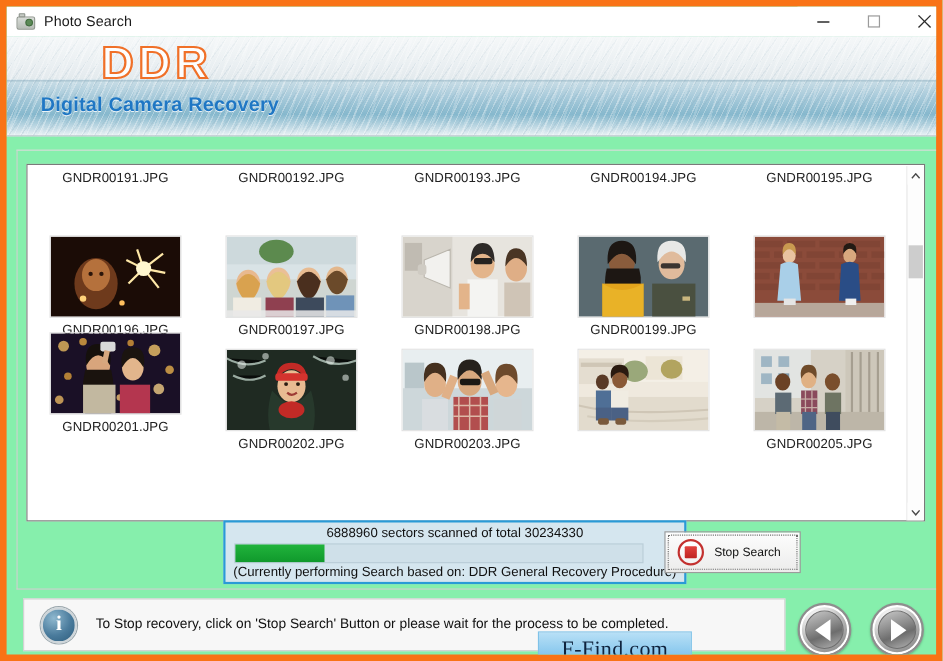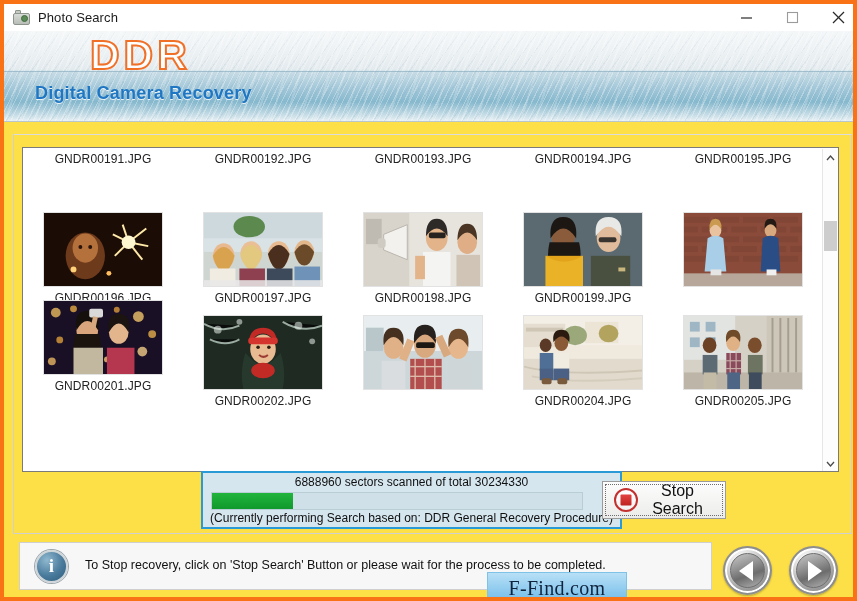--- a/index.html
+++ b/index.html
@@ -2,22 +2,22 @@
 <html><head>
 <meta charset="utf-8">
 <style>
   html,body{margin:0;padding:0;}
   body{
     width:857px;height:601px;overflow:hidden;
     font-family:"Liberation Sans", sans-serif;
     background:#f0f0f0;
     -webkit-font-smoothing:antialiased;
   }
-  .app{position:relative;width:857px;height:601px;background:#fde047;
-       border:4px solid #f97316;box-sizing:border-box;overflow:hidden;}
+  .app{position:relative;width:857px;height:601px;background:#86efac;
+       border:6px solid #f97316;box-sizing:border-box;overflow:hidden;}
 
   
   .titlebar{position:absolute;left:0;top:0;width:857px;height:27px;
             background:#ffffff;display:flex;align-items:center;}
   .tb-icon{width:17px;height:15px;margin-left:9px;position:relative;}
   .tb-icon .body{position:absolute;left:0;top:3px;width:17px;height:12px;
      background:linear-gradient(#d8dcd8,#b7bdb6);border:1px solid #8d948c;
      border-radius:2px;box-sizing:border-box;}
   .tb-icon .lens{position:absolute;left:8px;top:5px;width:7px;height:7px;
      border-radius:50%;background:#5c8a57;border:1px solid #3f6b3c;box-sizing:border-box;}
@@ -96,21 +96,21 @@
   .stopbtn{position:absolute;left:598px;top:477px;width:124px;height:38px;
      background:linear-gradient(180deg,#fdfdfd,#ececeb);
      border:1px solid #9b9b9b;box-sizing:border-box;display:flex;align-items:center;}
   .stopbtn .focus{position:absolute;left:2px;top:2px;right:2px;bottom:2px;
      border:1px dotted #6d6d6d;}
   .stop-ic{width:24px;height:24px;margin-left:11px;border-radius:50%;
      border:2px solid #c3312f;box-sizing:border-box;position:relative;
      background:linear-gradient(180deg,#ffffff,#f2f2f2);}
   .stop-ic i{position:absolute;left:50%;top:50%;transform:translate(-50%,-50%);
      width:11px;height:11px;background:linear-gradient(180deg,#e3433f,#bf2422);border-radius:1px;}
-  .stop-tx{flex:1;text-align:center;font-size:16px;color:#111;padding-right:8px;}
+  .stop-tx{flex:1;text-align:center;font-size:11px;color:#111;padding-right:8px;}
 
   
   .infobar{position:absolute;left:15px;top:538px;width:693px;height:48px;
      background:#f7f7f7;border:1px solid #cfcfcf;box-sizing:border-box;}
   .info-ic{position:absolute;left:15px;top:7px;width:33px;height:33px;border-radius:50%;
      background:radial-gradient(circle at 34% 28%, #8fb8cf 0%, #4a7b9c 55%, #2d5c7c 100%);
      border:2px solid #cfd6da;box-sizing:border-box;
      box-shadow:0 0 0 1px #9aa6ac;
      display:flex;align-items:center;justify-content:center;}
   .info-ic span{color:#fff;font-size:19px;font-weight:bold;font-family:"Liberation Serif",serif;
@@ -408,20 +408,21 @@
                   <line x1="72" y1="44" x2="72" y2="75"></line>
          <line x1="47" y1="52" x2="79" y2="52"></line>
                   <line x1="47" y1="62" x2="79" y2="62"></line>
        </g>
        <ellipse cx="96" cy="32" rx="10" ry="12" fill="#e6b68d"></ellipse>
        <path d="M86 32 q10 -17 20 0 q2 -19 -10 -19 q-12 0 -10 19" fill="#6d4a2c"></path>
        <rect x="84" y="46" width="26" height="29" fill="#cfd6d8"></rect>
        <rect x="76" y="20" width="8" height="22" fill="#d8a87e" transform="rotate(-24 80 30)"></rect>
               </svg>
             </div>
+         <div class="fname">GNDR00203.JPG</div>
           </div>
           <div class="cell" style="left: 480px; top: 167px;">
             <div class="thumb">
               <svg viewBox="0 0 120 75" preserveAspectRatio="none">
                 <rect width="120" height="75" fill="#efe9de"></rect>
        <rect x="0" y="0" width="120" height="30" fill="#f4efe6"></rect>
        <rect x="0" y="8" width="42" height="24" fill="#e4ddd0"></rect>
        <rect x="2" y="12" width="38" height="4" fill="#cfc6b6"></rect>
        <rect x="62" y="6" width="34" height="22" fill="#ece5d6"></rect>
        <ellipse cx="52" cy="20" rx="12" ry="10" fill="#9aa87a"></ellipse>
@@ -433,21 +434,20 @@
        <rect x="16" y="38" width="14" height="18" fill="#4f6f96"></rect>
        <rect x="16" y="54" width="14" height="12" fill="#4a6185"></rect>
        <ellipse cx="38" cy="28" rx="7" ry="8" fill="#8a5936"></ellipse>
        <path d="M30 27 q8 -12 16 0 q2 -13 -8 -13 q-10 0 -8 13" fill="#2a1a10"></path>
        <rect x="30" y="38" width="16" height="18" fill="#f0ece2"></rect>
        <rect x="30" y="54" width="16" height="12" fill="#4a6185"></rect>
        <rect x="18" y="64" width="10" height="6" rx="2" fill="#7a5a3c"></rect>
        <rect x="34" y="64" width="10" height="6" rx="2" fill="#7a5a3c"></rect>
               </svg>
             </div>
-         <div class="fname">GNDR00204.JPG</div>
           </div>
           <div class="cell" style="left: 640px; top: 167px;">
             <div class="thumb">
               <svg viewBox="0 0 120 75" preserveAspectRatio="none">
                 <rect width="120" height="75" fill="#d6d1c6"></rect>
        <rect x="0" y="0" width="52" height="45" fill="#e2e4e2"></rect>
        <rect x="6" y="6" width="10" height="10" fill="#9fb6c4"></rect>
        <rect x="22" y="6" width="10" height="10" fill="#9fb6c4"></rect>
        <rect x="6" y="22" width="10" height="10" fill="#9fb6c4"></rect>
        <rect x="22" y="22" width="10" height="10" fill="#7f98a8"></rect>

